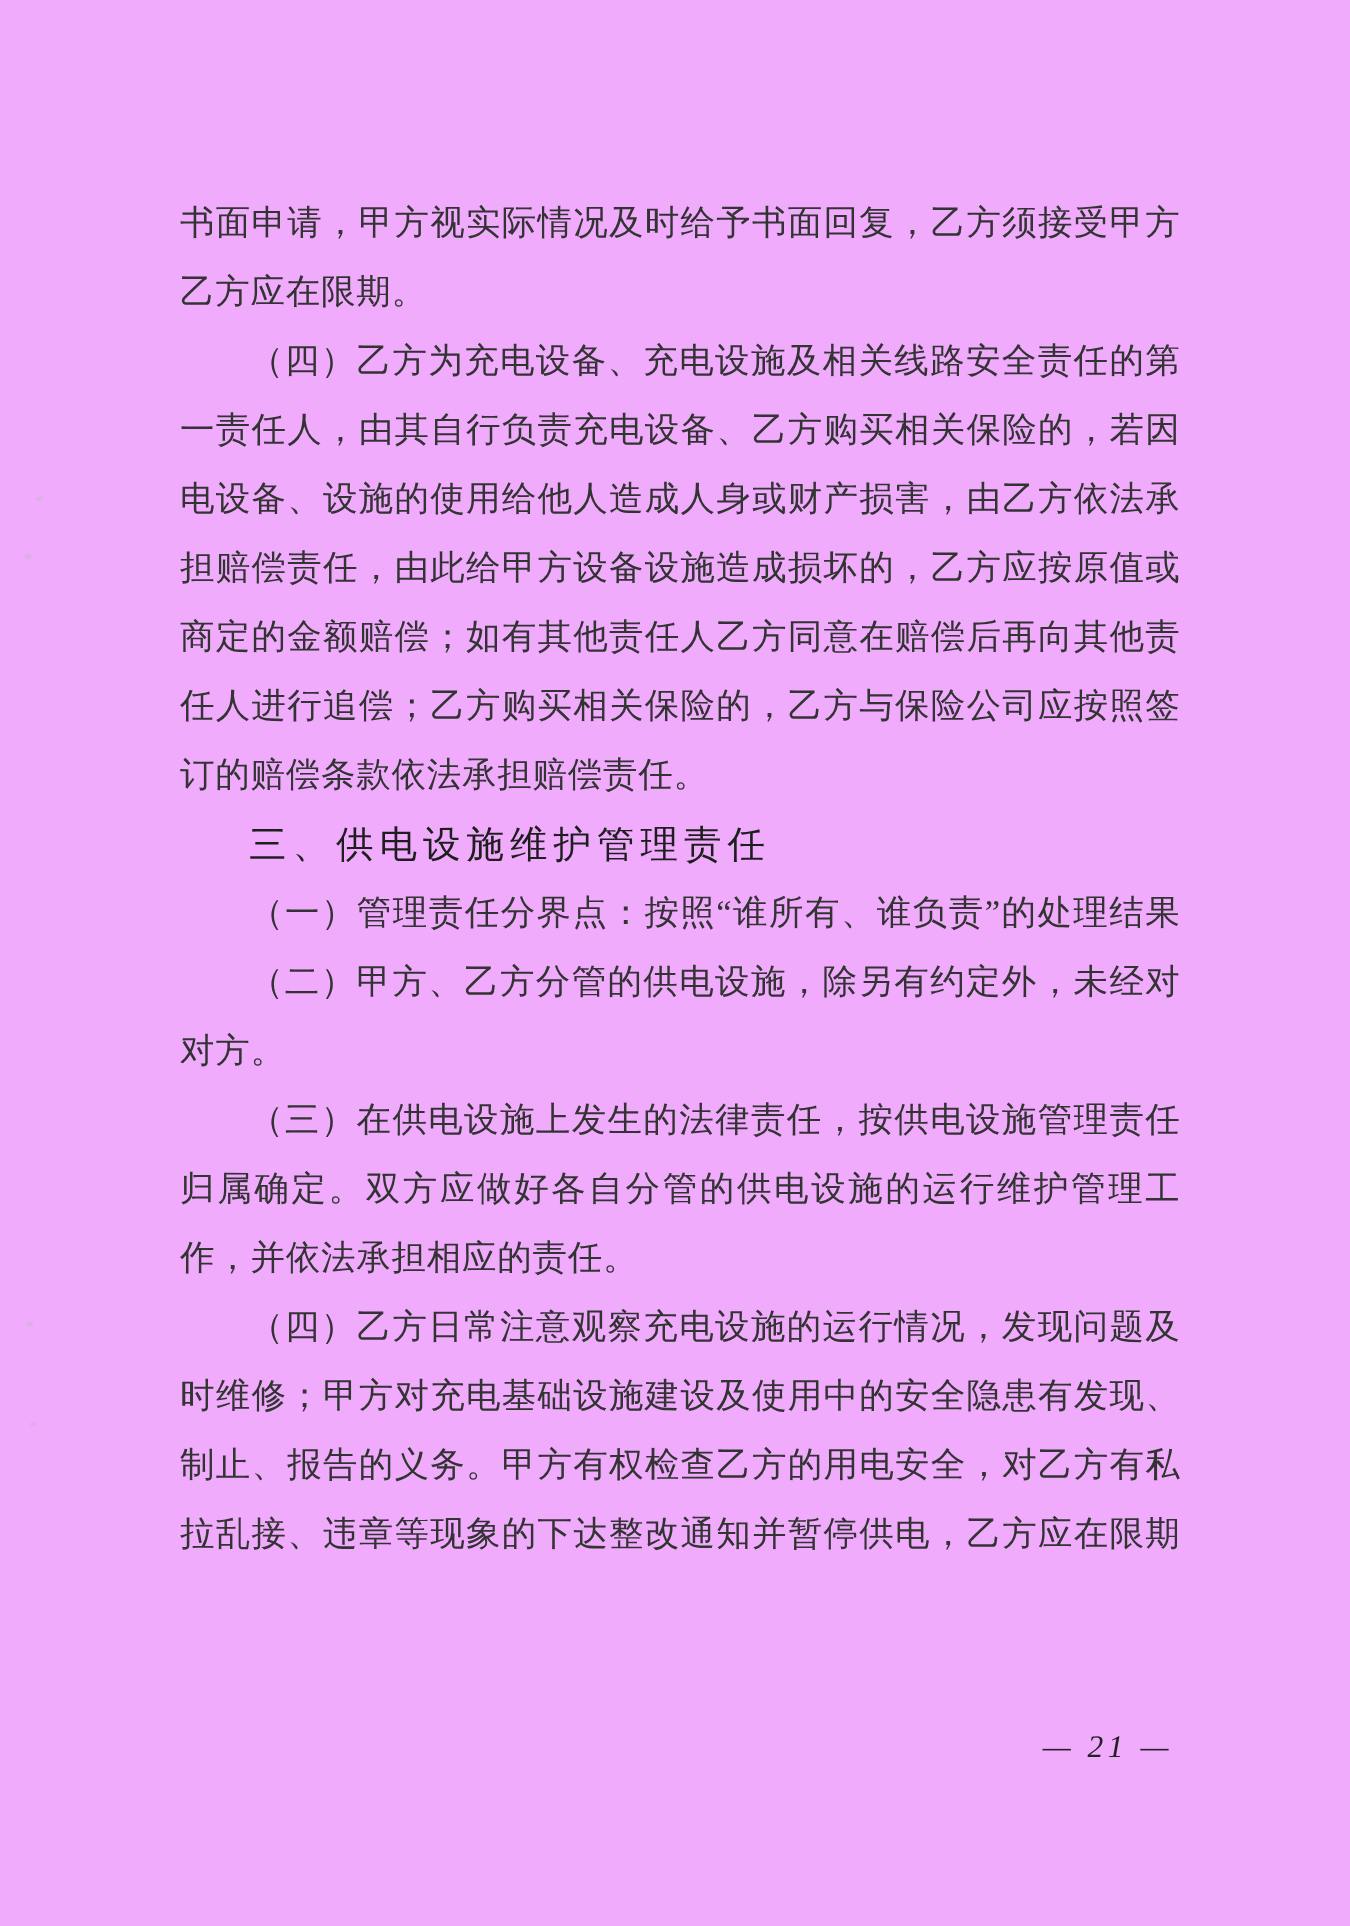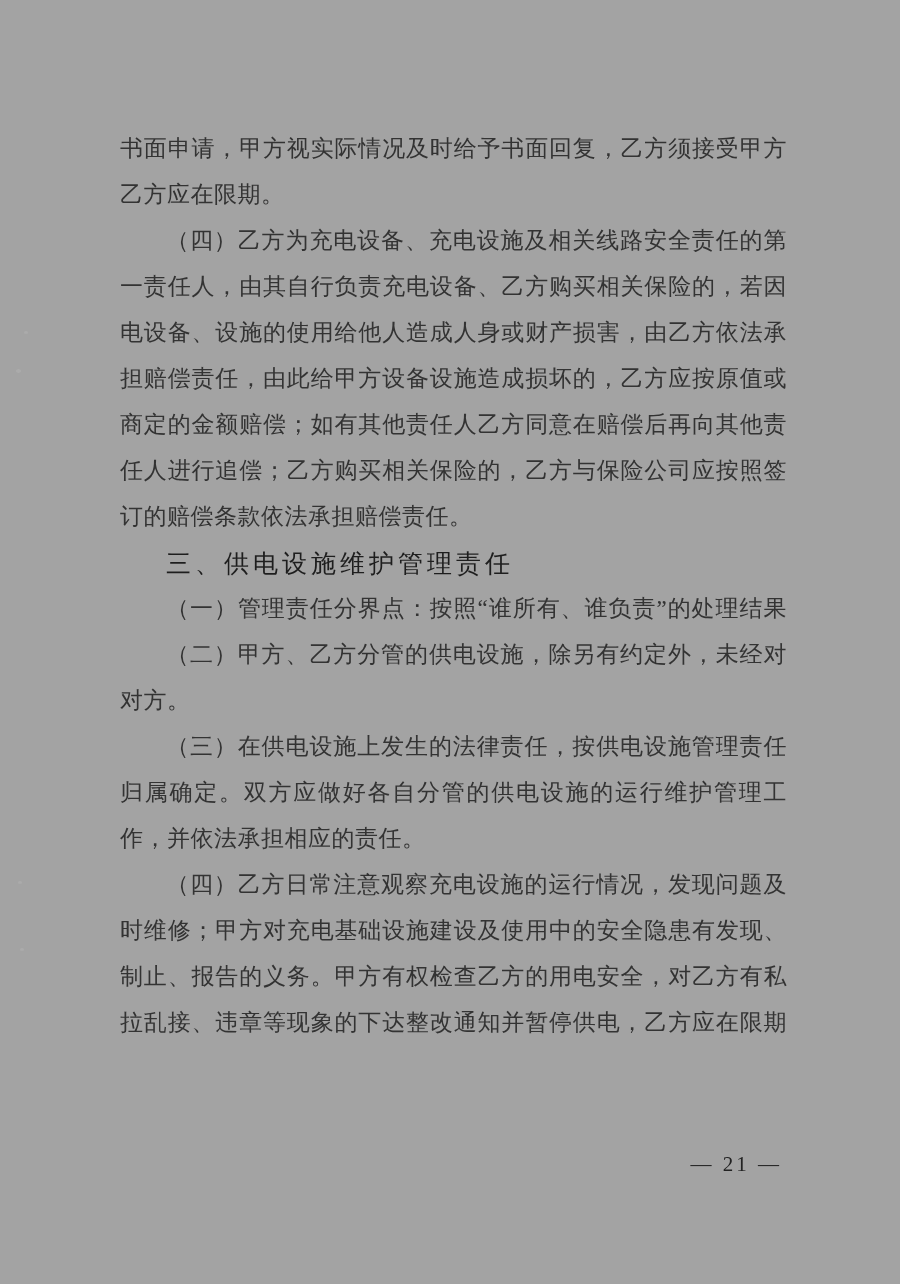--- a/index.html
+++ b/index.html
@@ -12,21 +12,21 @@
     position: relative;
     background: #ffffff;
     font-family: "Liberation Serif", serif;
     overflow: hidden;
   }
   .page {
     position: absolute;
     left: 0; top: 0;
     width: 900px;
     height: 1284px;
-    background: #a3a3a3;
+    background: #f0abfc;
   }
   .content {
     position: absolute;
     left: 120px;
     top: 126px;
     width: 667px;
   }
   .line {
     height: 46px;
     line-height: 46px;
@@ -53,20 +53,21 @@
     text-align-last: left;
   }
   .pagenum {
     position: absolute;
     top: 1152px;
     right: 118px;
     font-size: 21px;
     letter-spacing: 3px;
     color: #222222;
     font-family: "Liberation Serif", serif;
+    font-style: italic;
   }
   .speck {
     position: absolute;
     background: #b9b9b9;
     opacity: 0.35;
     border-radius: 50%;
   }
   .speck.s1 { left: 24px; top: 331px; width: 4px; height: 3px; }
   .speck.s2 { left: 16px; top: 369px; width: 5px; height: 4px; }
   .speck.s3 { left: 18px; top: 881px; width: 4px; height: 3px; }

